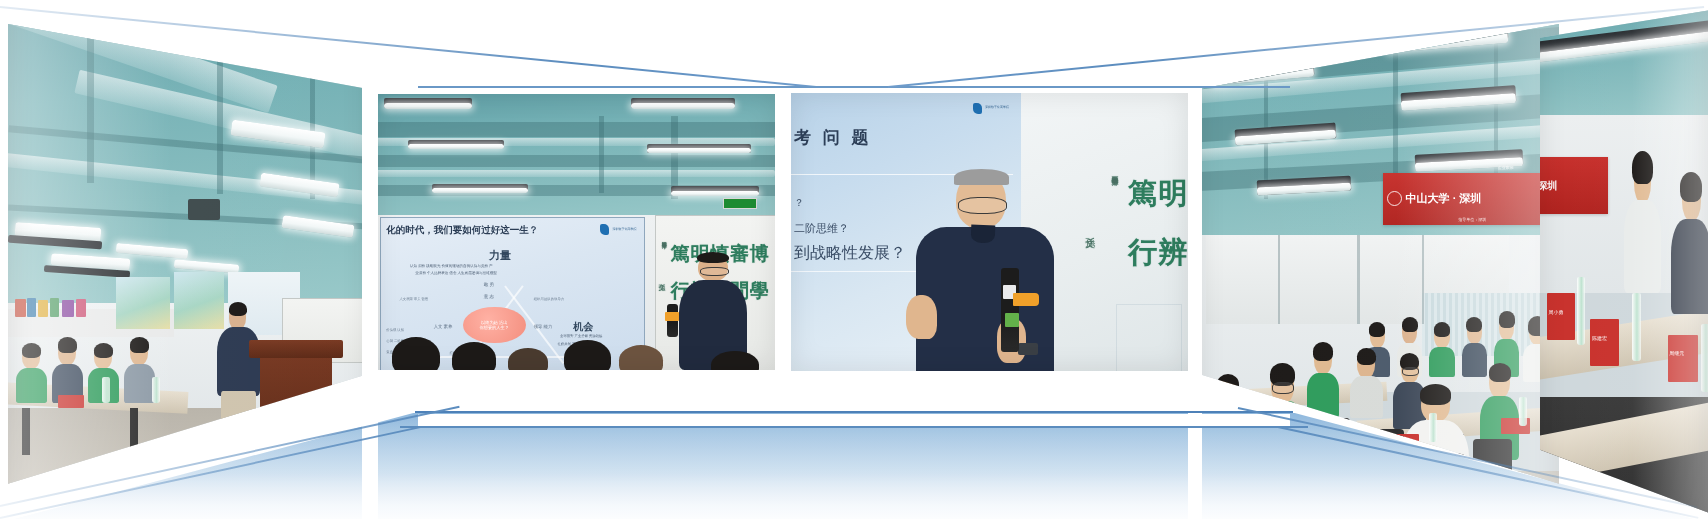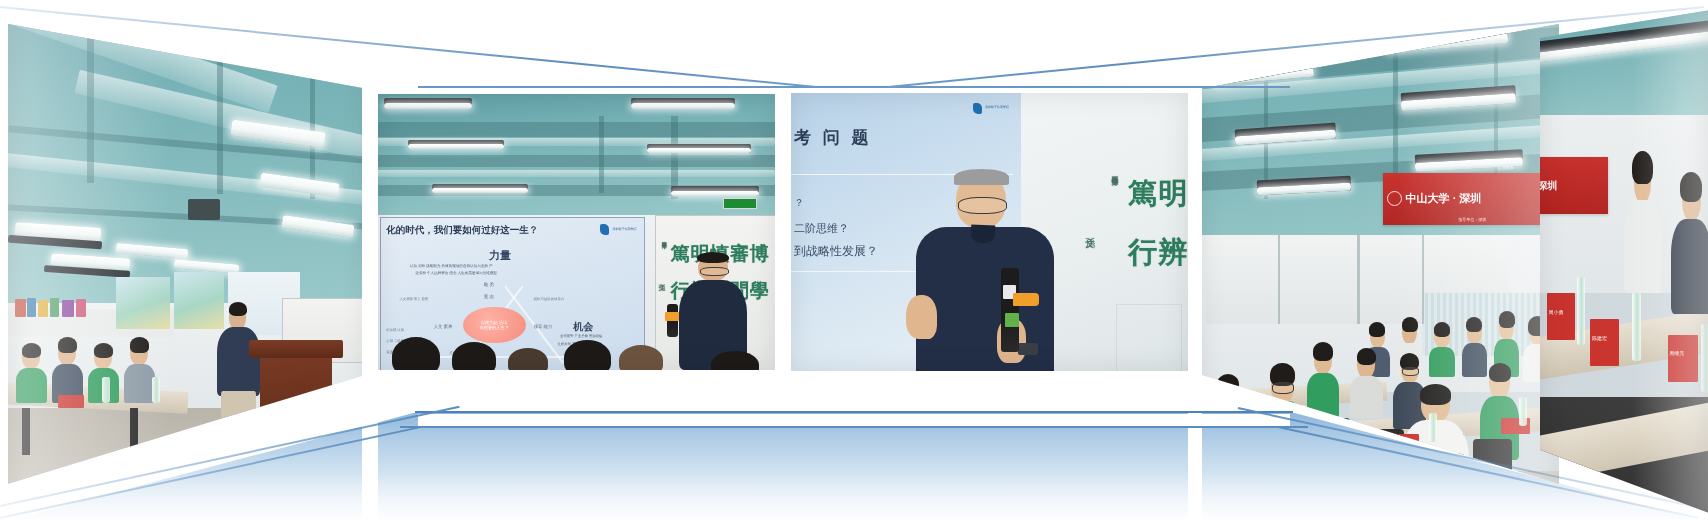--- a/index.html
+++ b/index.html
@@ -582,21 +582,21 @@
         <div class="mark"></div>
         <div class="mark-text">深圳数字化商学院</div>
       </div>
 
       <div class="slide-title" style="left:1%; top:12%; font-size:17px; color:#2c3e57; letter-spacing:0.22em;">考 问 题</div>
 
       <div style="position:absolute; left:0; top:29%; width:56%; height:1px; background:rgba(255,255,255,0.75);"></div>
 
       <div class="slide-line" style="left:1%; top:37%; font-size:10px; color:#3a4d66;">？</div>
       <div class="slide-line" style="left:1%; top:46%; font-size:11px; color:#3a4d66;">二阶思维？</div>
-      <div class="slide-line" style="left:1%; top:54%; font-size:12px; color:#3a4d66;">到战略性发展？</div>
+      <div class="slide-line" style="left:1%; top:54%; font-size:16px; color:#3a4d66;">到战略性发展？</div>
 
       <div style="position:absolute; left:0; top:64%; width:56%; height:1px; background:rgba(255,255,255,0.70);"></div>
 
       <div class="calligraphy" style="left:85%; top:31%; font-size:29px;">篤明</div>
       <div class="calligraphy" style="left:85%; top:52%; font-size:29px;">行辨</div>
       <div class="calligraphy small" style="left:80.5%; top:28%; font-size:7px; writing-mode:vertical-rl;">中華民國十五年十一月</div>
       <div class="calligraphy small" style="left:74%; top:49%; font-size:10px; writing-mode:vertical-rl;">孫文</div>
       <div style="position:absolute; left:82%; top:76%; width:16%; height:24%;
                   border:1px solid rgba(120,150,170,0.30); border-bottom:none; opacity:0.55;"></div>
 

